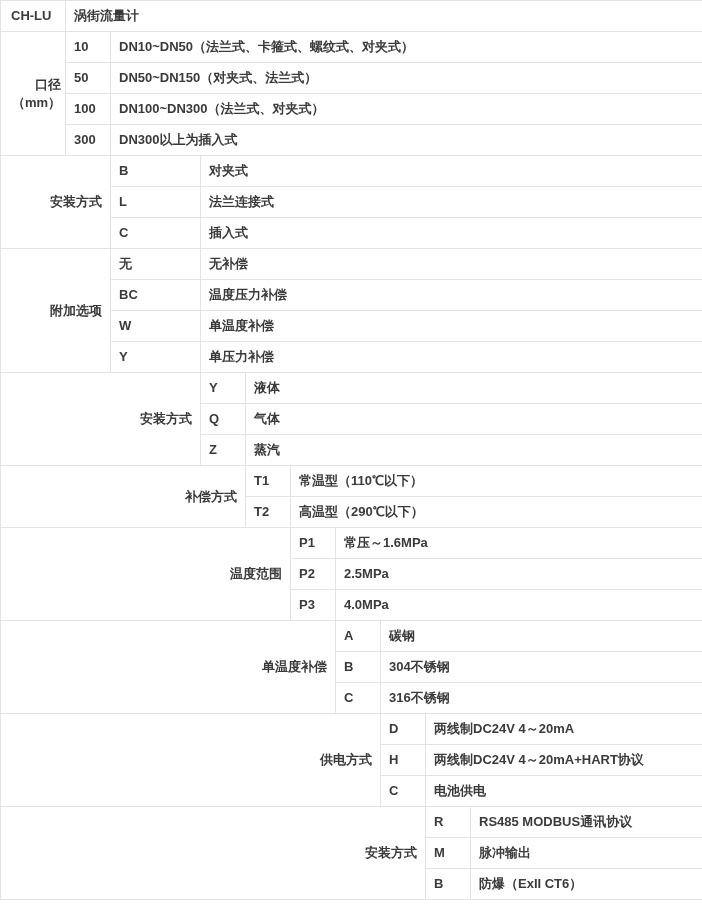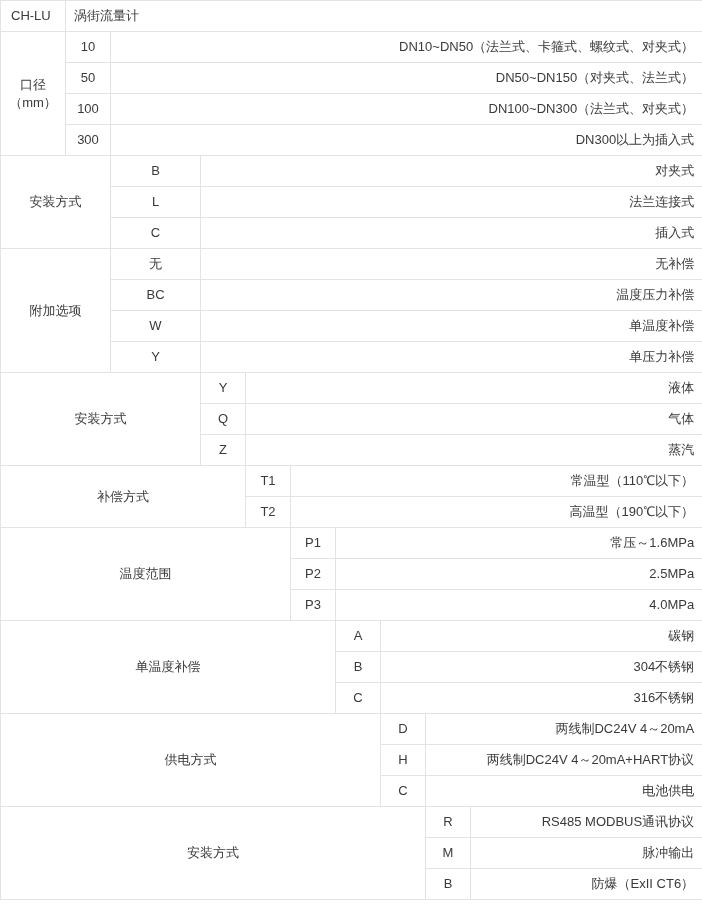--- a/index.html
+++ b/index.html
@@ -12,45 +12,46 @@
     height: 905px;
     font-family: "Liberation Sans", sans-serif;
     color: #333333;
     font-size: 13px;
     overflow: hidden;
   }
   #spec-table {
     width: 702px;
     border-collapse: collapse;
     table-layout: fixed;
+    font-weight: bold;
   }
   #spec-table td {
     border: 1px solid #e3e3e3;
     padding: 0 8px;
     height: 31px;
     vertical-align: middle;
     font-size: 13px;
     color: #3a3a3a;
     line-height: 1.35;
   }
   .model-code {
     padding-left: 10px !important;
     color: #333;
   }
   .label-cell {
-    text-align: center;
+    text-align: right;
     color: #3a3a3a;
   }
   .label-cell.two-line {
     line-height: 1.25;
     padding: 2px 4px !important;
   }
   .small-line { display: block; }
-  .code-cell { text-align: center; }
-  .desc-cell { text-align: right; }
+  .code-cell { text-align: left; }
+  .desc-cell { text-align: left; }
 </style>
 </head>
 <body>
 
 <table id="spec-table">
   <colgroup>
     <col style="width:65px">
     <col style="width:45px">
     <col style="width:45px">
     <col style="width:45px">
@@ -136,21 +137,21 @@
       <td colspan="6" class="desc-cell">蒸汽</td>
     </tr>
 
     <tr>
       <td rowspan="2" colspan="5" class="label-cell">补偿方式</td>
       <td class="code-cell">T1</td>
       <td colspan="5" class="desc-cell">常温型（110℃以下）</td>
     </tr>
     <tr>
       <td class="code-cell">T2</td>
-      <td colspan="5" class="desc-cell">高温型（190℃以下）</td>
+      <td colspan="5" class="desc-cell">高温型（290℃以下）</td>
     </tr>
 
     <tr>
       <td rowspan="3" colspan="6" class="label-cell">温度范围</td>
       <td class="code-cell">P1</td>
       <td colspan="4" class="desc-cell">常压～1.6MPa</td>
     </tr>
     <tr>
       <td class="code-cell">P2</td>
       <td colspan="4" class="desc-cell">2.5MPa</td>

